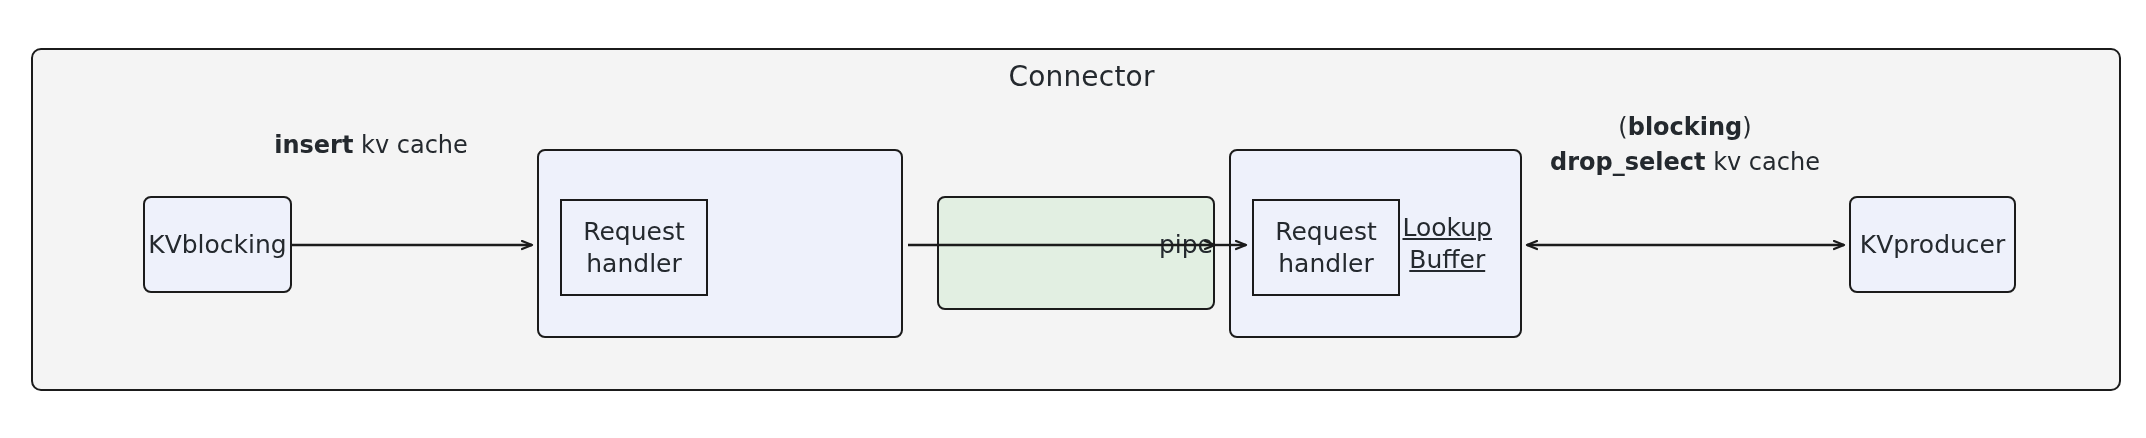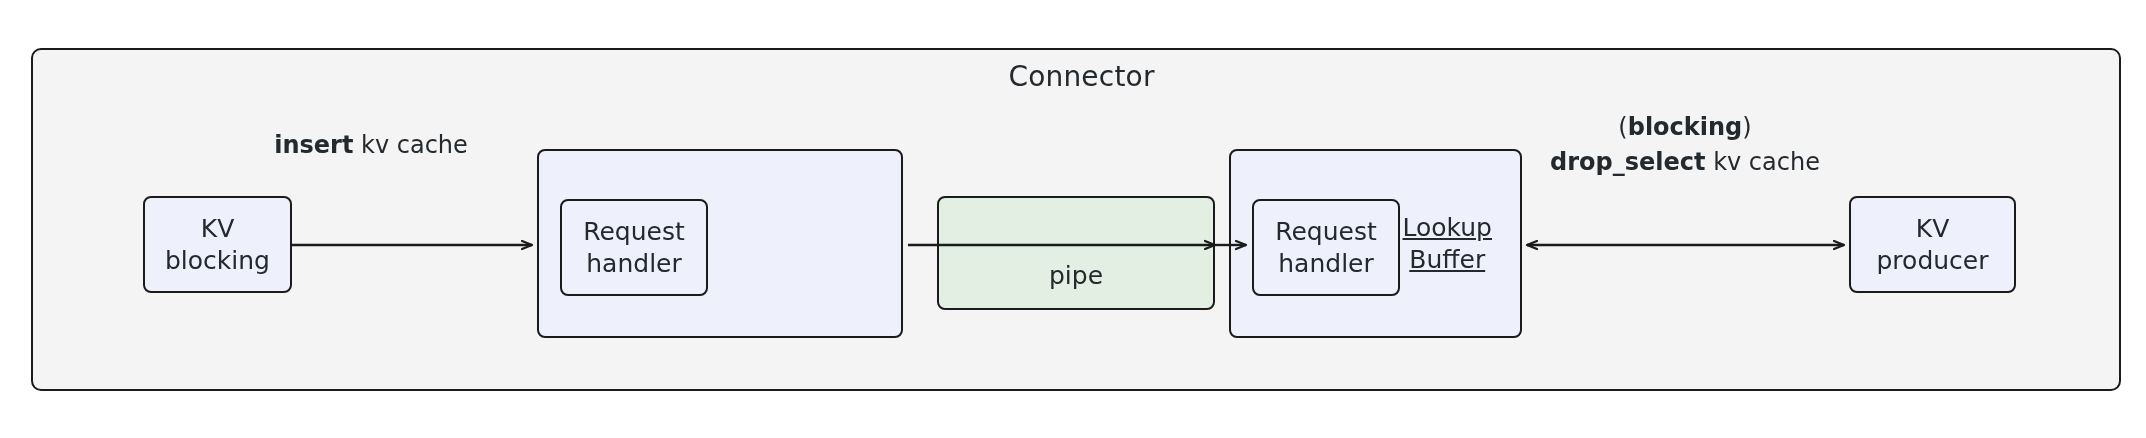--- a/index.html
+++ b/index.html
@@ -12,21 +12,21 @@
     background:#f4f4f4;border:2.5px solid #1b1b1b;border-radius:10px;
   }
   .connector-title{
     position:absolute;left:0;right:0;top:60px;text-align:center;
     font-size:28px;color:#24292e;letter-spacing:.2px;padding-left:17px;
   }
 
   .node{
     position:absolute;box-sizing:border-box;
     background:#eef1fb;border:2.5px solid #1b1b1b;border-radius:8px;
-    display:flex;flex-direction:column;align-items:center;justify-content:center;
+    display:flex;flex-direction:row;align-items:center;justify-content:center;
     color:#24292e;font-size:25px;line-height:1.28;text-align:center;
   }
   .node.green{background:#e2efe2;}
   .node .ln{display:block;}
 
   
   #kv-producer{left:143px;top:196px;width:149px;height:97px;}
   #kv-consumer{left:1849px;top:196px;width:167px;height:97px;}
 
   
@@ -35,21 +35,21 @@
   #lookup-right{left:1229px;top:149px;width:293px;height:189px;
      flex-direction:row;align-items:center;justify-content:flex-end;}
 
   .lb-label{font-size:25px;line-height:1.28;color:#24292e;white-space:nowrap;text-decoration:underline;}
   #lookup-left .lb-label{margin-left:35px;}
   #lookup-right .lb-label{margin-right:28px;}
 
   
   .handler{
     position:absolute;box-sizing:border-box;
-    background:#eef1fb;border:2.5px solid #1b1b1b;border-radius:8px;
+    background:#eef1fb;border:2.5px solid #1b1b1b;border-radius:0;
     display:flex;flex-direction:column;align-items:center;justify-content:center;
     color:#24292e;font-size:25px;line-height:1.28;text-align:center;white-space:nowrap;
   }
   #handler-right{left:21px;top:48px;width:148px;height:97px;}
 
   
   #pipe{left:937px;top:196px;width:278px;height:114px;
      justify-content:flex-end;padding-bottom:16px;}
 
   

